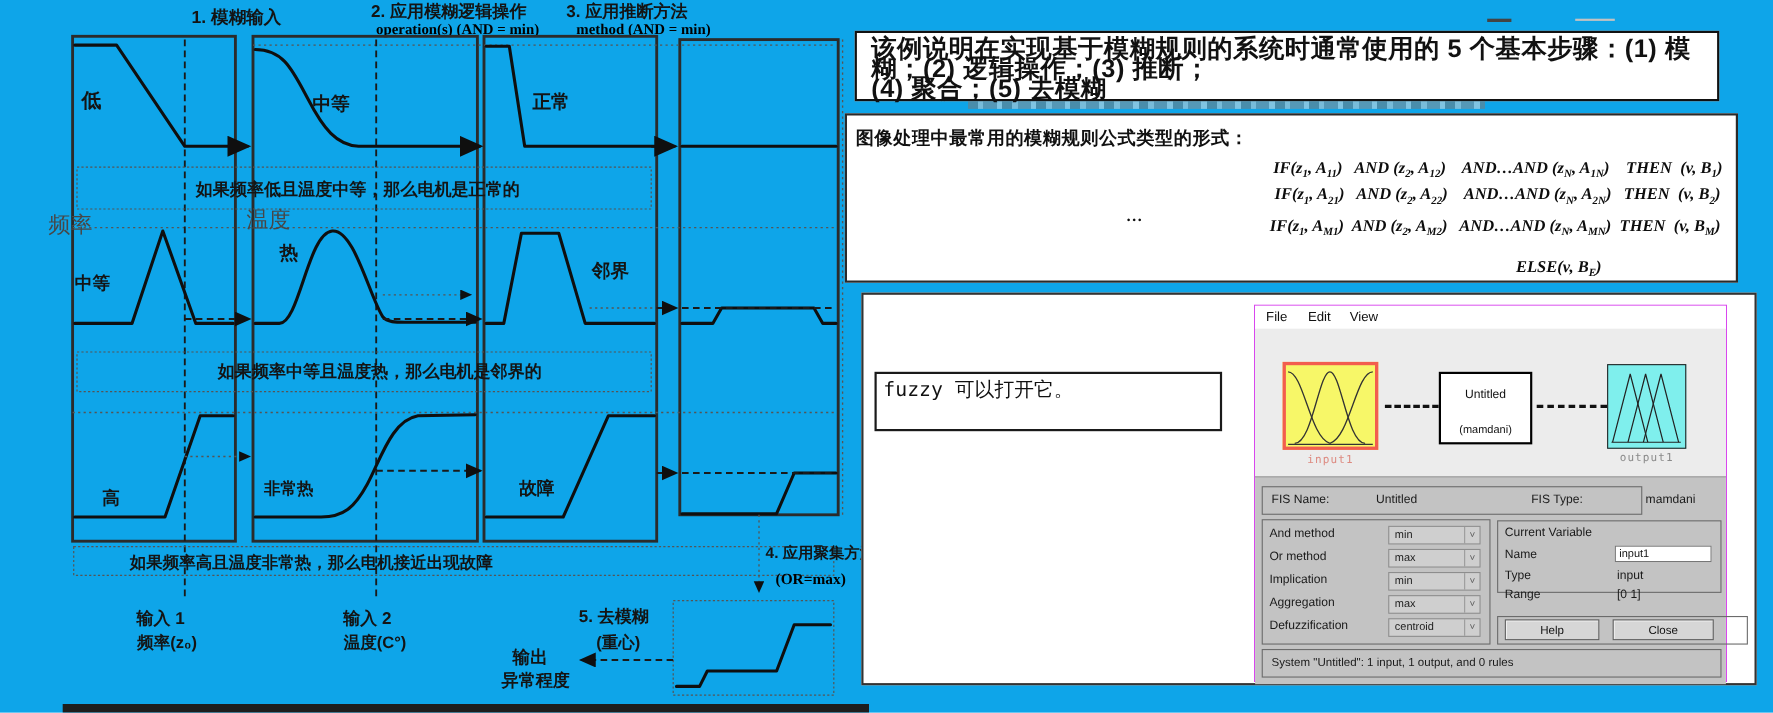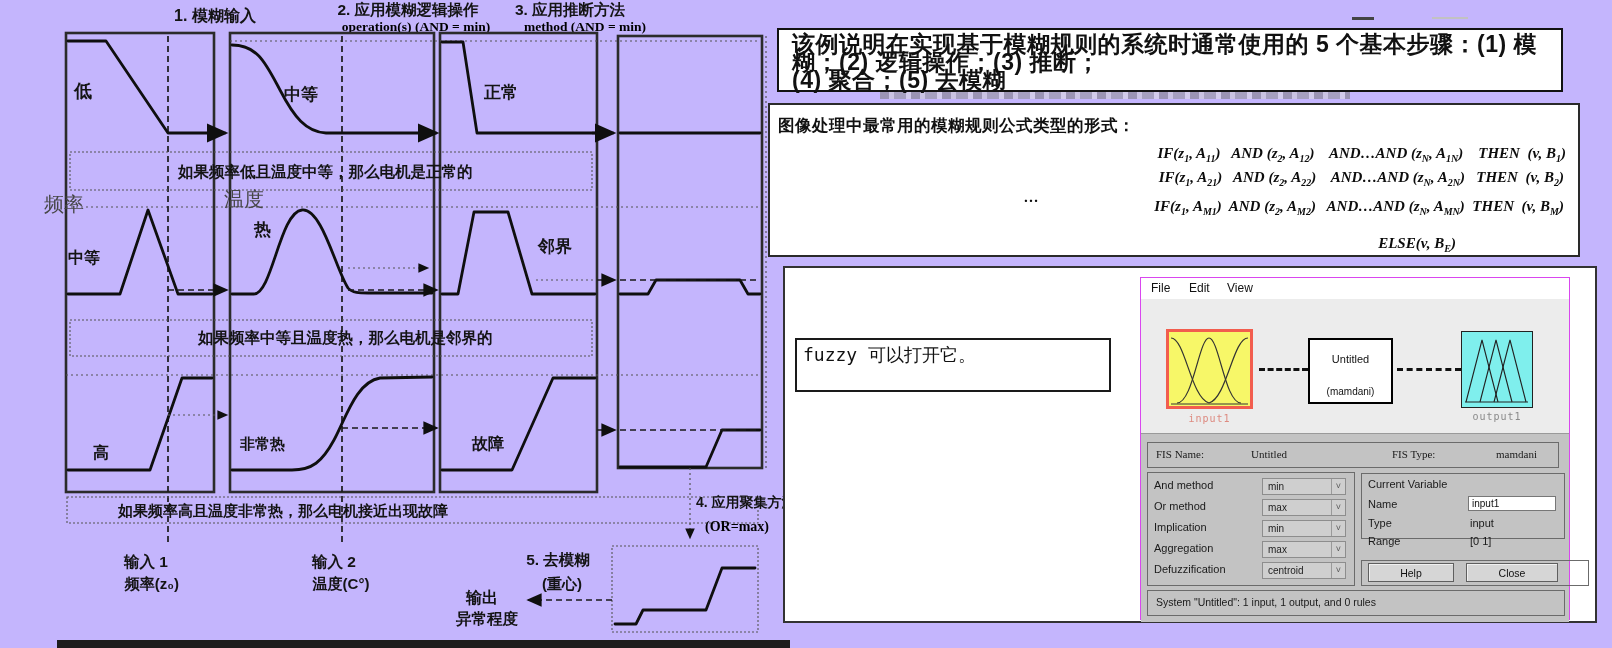--- a/index.html
+++ b/index.html
@@ -1,16 +1,16 @@
 <!DOCTYPE html>
 <html><head>
 <meta charset="utf-8">
 <style>
   html,body{margin:0;padding:0;background:#ffffff;}
-  #stage{position:relative;width:1612px;height:648px;background:#c4b5fd;overflow:hidden;
+  #stage{position:relative;width:1612px;height:648px;background:#0ea5e9;overflow:hidden;
          font-family:"Liberation Sans","DejaVu Sans",sans-serif;color:#111;}
   .abs{position:absolute;}
   
   svg text{font-family:"Liberation Sans","DejaVu Sans",sans-serif;}
   .box{fill:none;stroke:#2b2b2b;stroke-width:2.6;}
   .curve{fill:none;stroke:#0f0f0f;stroke-width:2.8;stroke-linejoin:round;stroke-linecap:round;}
   .flow{stroke:#0f0f0f;stroke-width:2.4;}
   .dash{stroke:#1a1a1a;stroke-width:1.7;stroke-dasharray:6 4;fill:none;}
   .dot{stroke:#555;stroke-width:1.2;stroke-dasharray:2 3;fill:none;}
   .band{fill:none;stroke:#555;stroke-width:1.1;stroke-dasharray:2 2;}
@@ -227,21 +227,21 @@
           <path d="M18,70 L34,8 L50,70" fill="none" stroke="#222" stroke-width="1.1"></path>
           <path d="M32,70 L48,8 L64,70" fill="none" stroke="#222" stroke-width="1.1"></path>
           <path d="M3,70 H66" fill="none" stroke="#222" stroke-width="1"></path>
         </svg>
       </div>
       <div class="blklabel mono" style="left:320px;top:112px;width:72px;color:#8a8a8a;">output1</div>
     </div>
 
     <div class="fispanel"></div>
 
-    <div class="grp" style="left:6px;top:164px;width:412px;height:26px;font-family:Liberation Serif, serif;">
+    <div class="grp" style="left:6px;top:164px;width:346px;height:26px;">
       <span class="lbl" style="left:8px;top:5px;">FIS Name:</span>
       <span class="lbl" style="left:103px;top:5px;">Untitled</span>
       <span class="lbl" style="left:244px;top:5px;">FIS Type:</span>
       <span class="lbl" style="left:348px;top:5px;">mamdani</span>
     </div>
 
     <div class="grp" style="left:6px;top:194px;width:208px;height:114px;">
       <span class="lbl" style="left:6px;top:6px;">And method</span>
       <div class="dd" style="left:114px;top:5px;">
         <span>min</span><span class="chev">˅</span>

